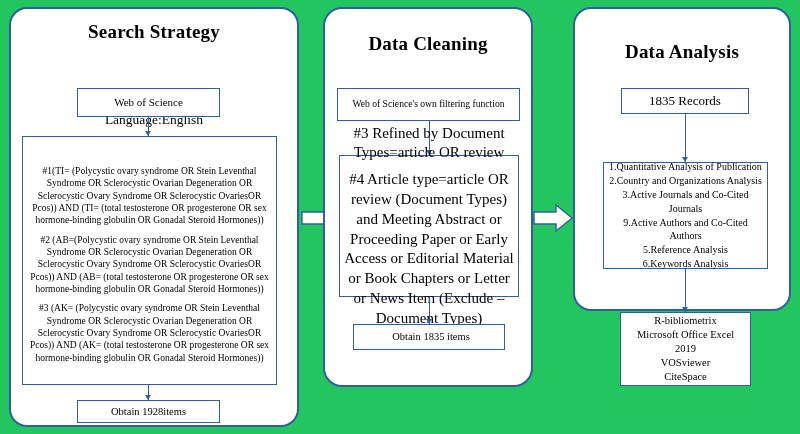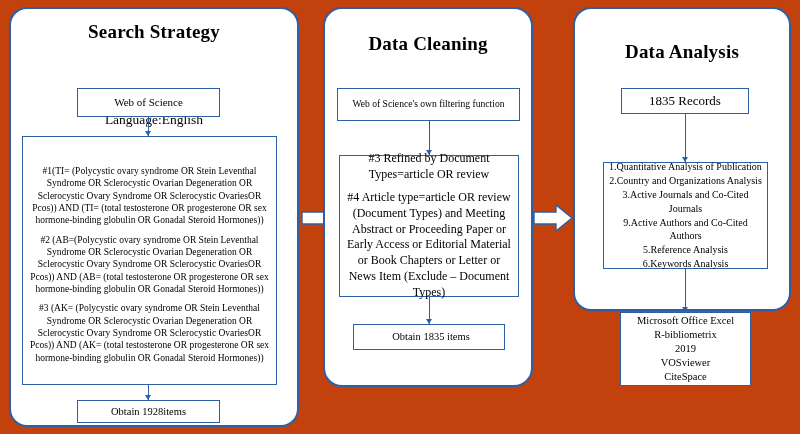--- a/index.html
+++ b/index.html
@@ -8,21 +8,21 @@
     width: 800px; height: 434px;
     background: #ffffff;
     font-family: "Liberation Serif", serif;
     color: #000000;
     overflow: hidden;
   }
   .canvas {
     position: relative;
     width: 800px;
     height: 434px;
-    background: #c2410c;
+    background: #22c55e;
   }
   
   .panel {
     position: absolute;
     border: 2px solid #2e5fa3;
     border-radius: 18px;
     background: #ffffff;
   }
   #panel-search { left: 9px;  top: 7px;  width: 290px; height: 420px; }
   #panel-clean  { left: 323px; top: 7px; width: 210px; height: 380px; border-radius: 19px; }
@@ -76,21 +76,21 @@
   #box-wos-filter{ left: 337px; top: 88px;  width: 183px; height: 33px; font-size: 9.6px; }
   #box-refined   { left: 339px; top: 155px; width: 180px; height: 142px; }
   #box-obtain1835{ left: 353px; top: 324px; width: 152px; height: 26px; font-size: 10.5px; padding-left: 8px; }
 
   
   #box-records   { left: 621px; top: 88px;  width: 128px; height: 26px; font-size: 13px; }
   #box-analyses  { left: 603px; top: 162px; width: 165px; height: 107px; font-size: 10px; }
   #box-tools     { left: 620px; top: 312px; width: 131px; height: 74px; font-size: 10.5px; }
 
   #box-queries .inner { font-size: 9.5px; line-height: 1.3; text-align: center; margin-top: 8px; }
-  #box-refined .inner { font-size: 12px; line-height: 1.32; text-align: center; }
+  #box-refined .inner { font-size: 15px; line-height: 1.32; text-align: center; }
   #box-analyses .inner { text-align: center; line-height: 1.38; }
   #box-tools .inner { text-align: center; line-height: 1.35; }
 
   .query-block { margin: 0 0 7px 0; }
   .query-block:last-child { margin-bottom: 0; }
   .para { margin: 0 0 7px 0; }
   .para:last-child { margin-bottom: 0; }
 
   
   .vline {
@@ -215,21 +215,21 @@
       <div>5.Reference  Analysis</div>
       <div>6.Keywords  Analysis</div>
     </div>
   </div>
 
   <div class="vline" id="vl-an-2"></div>
   <div class="vtip" id="vt-an-2"></div>
 
   <div class="box center-text" id="box-tools">
     <div class="inner">
+      <div>R-bibliometrix</div>
       <div>Microsoft Office Excel</div>
-      <div>R-bibliometrix</div>
       <div>2019</div>
       <div>VOSviewer</div>
       <div>CiteSpace</div>
     </div>
   </div>
 
 </div>
 
 </body></html>

